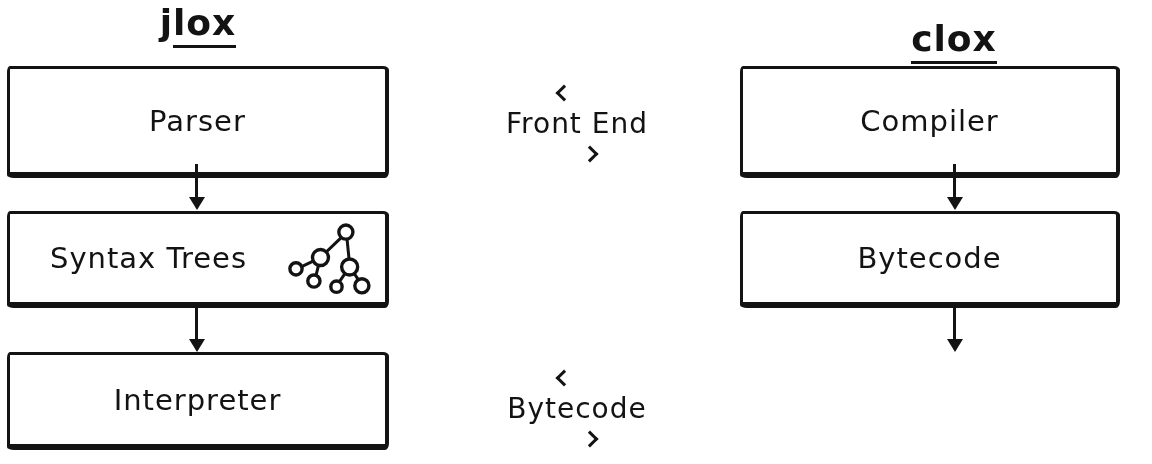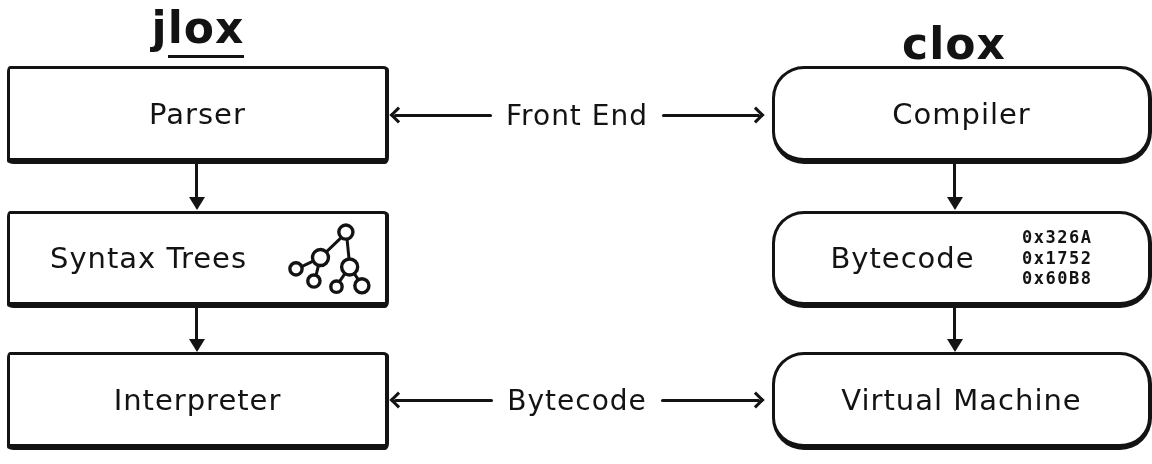--- a/index.html
+++ b/index.html
@@ -14,21 +14,21 @@
     width: 1152px;
     height: 464px;
     background: var(--bg);
     overflow: hidden;
   }
   
   .col-title {
     position: absolute;
     width: 382px;
     text-align: center;
-    font-size: 44px;
+    font-size: 36px;
     font-weight: bold;
     letter-spacing: 1px;
   }
   .col-title .u {
     border-bottom: 3.5px solid var(--ink);
     padding-bottom: 2px;
   }
   
   .box {
     position: absolute;
@@ -38,22 +38,22 @@
     border-bottom-width: 6px;
     border-right-width: 4px;
     border-radius: 3px 6px 4px 7px / 6px 4px 7px 3px;
     display: flex;
     align-items: center;
     justify-content: center;
     font-size: 29px;
     letter-spacing: 1px;
   }
   .col-left  { left: 7px; }
-  .col-right { left: 772px; width: 380px; border-radius: 32px; }
-  .row-1 { top: 66px;  height: 98px; }
+  .col-right { left: 740px; width: 380px; }
+  .row-1 { top: 66px;  height: 112px; }
   .row-2 { top: 211px; height: 97px; }
   .row-3 { top: 352px; height: 98px; }
   .box-inner-flex {
     width: 100%;
     display: flex;
     align-items: center;
     padding: 0 8px;
   }
   .box-inner-flex .lbl { flex: 1; text-align: center; }
   .hex-list {
@@ -68,20 +68,21 @@
   .tree-icon { width: 98px; height: 80px; flex: 0 0 auto; }
   
   .stage-row {
     position: absolute;
     left: 394px;
     width: 366px;
     height: 44px;
     display: flex;
     align-items: center;
     gap: 14px;
+    flex-direction: column;
   }
   .stage-row .stage-lbl {
     font-size: 28px;
     letter-spacing: 1px;
     white-space: nowrap;
   }
   .stage-1 { top: 93px; }
   .stage-2 { top: 237px; }
   .stage-3 { top: 378px; }
   .harrow {
@@ -175,31 +176,23 @@
     <span>Interpreter</span>
   </div>
 
   <div class="box col-right row-1">
     <span>Compiler</span>
   </div>
 
   <div class="box col-right row-2">
     <div class="box-inner-flex">
       <span class="lbl">Bytecode</span>
-      <div class="hex-list">
-        <div>0x326A</div>
-        <div>0x1752</div>
-        <div>0x60B8</div>
-      </div>
     </div>
   </div>
 
-  <div class="box col-right row-3">
-    <span>Virtual Machine</span>
-  </div>
 
   <div class="stage-row stage-1">
     <div class="harrow">
         <span class="chev chev-left"></span>
       </div>
     <span class="stage-lbl">Front End</span>
     <div class="harrow">
         <span class="chev chev-right"></span>
       </div>
   </div>

